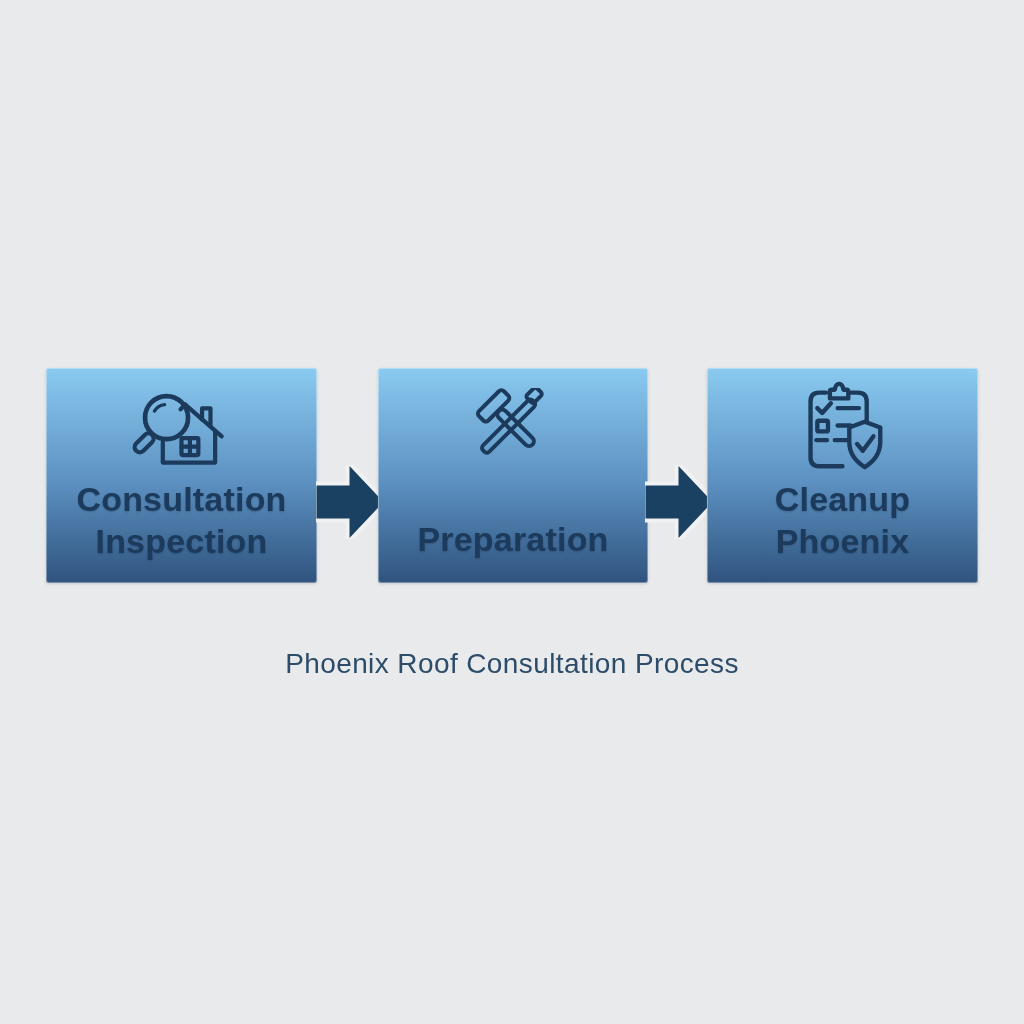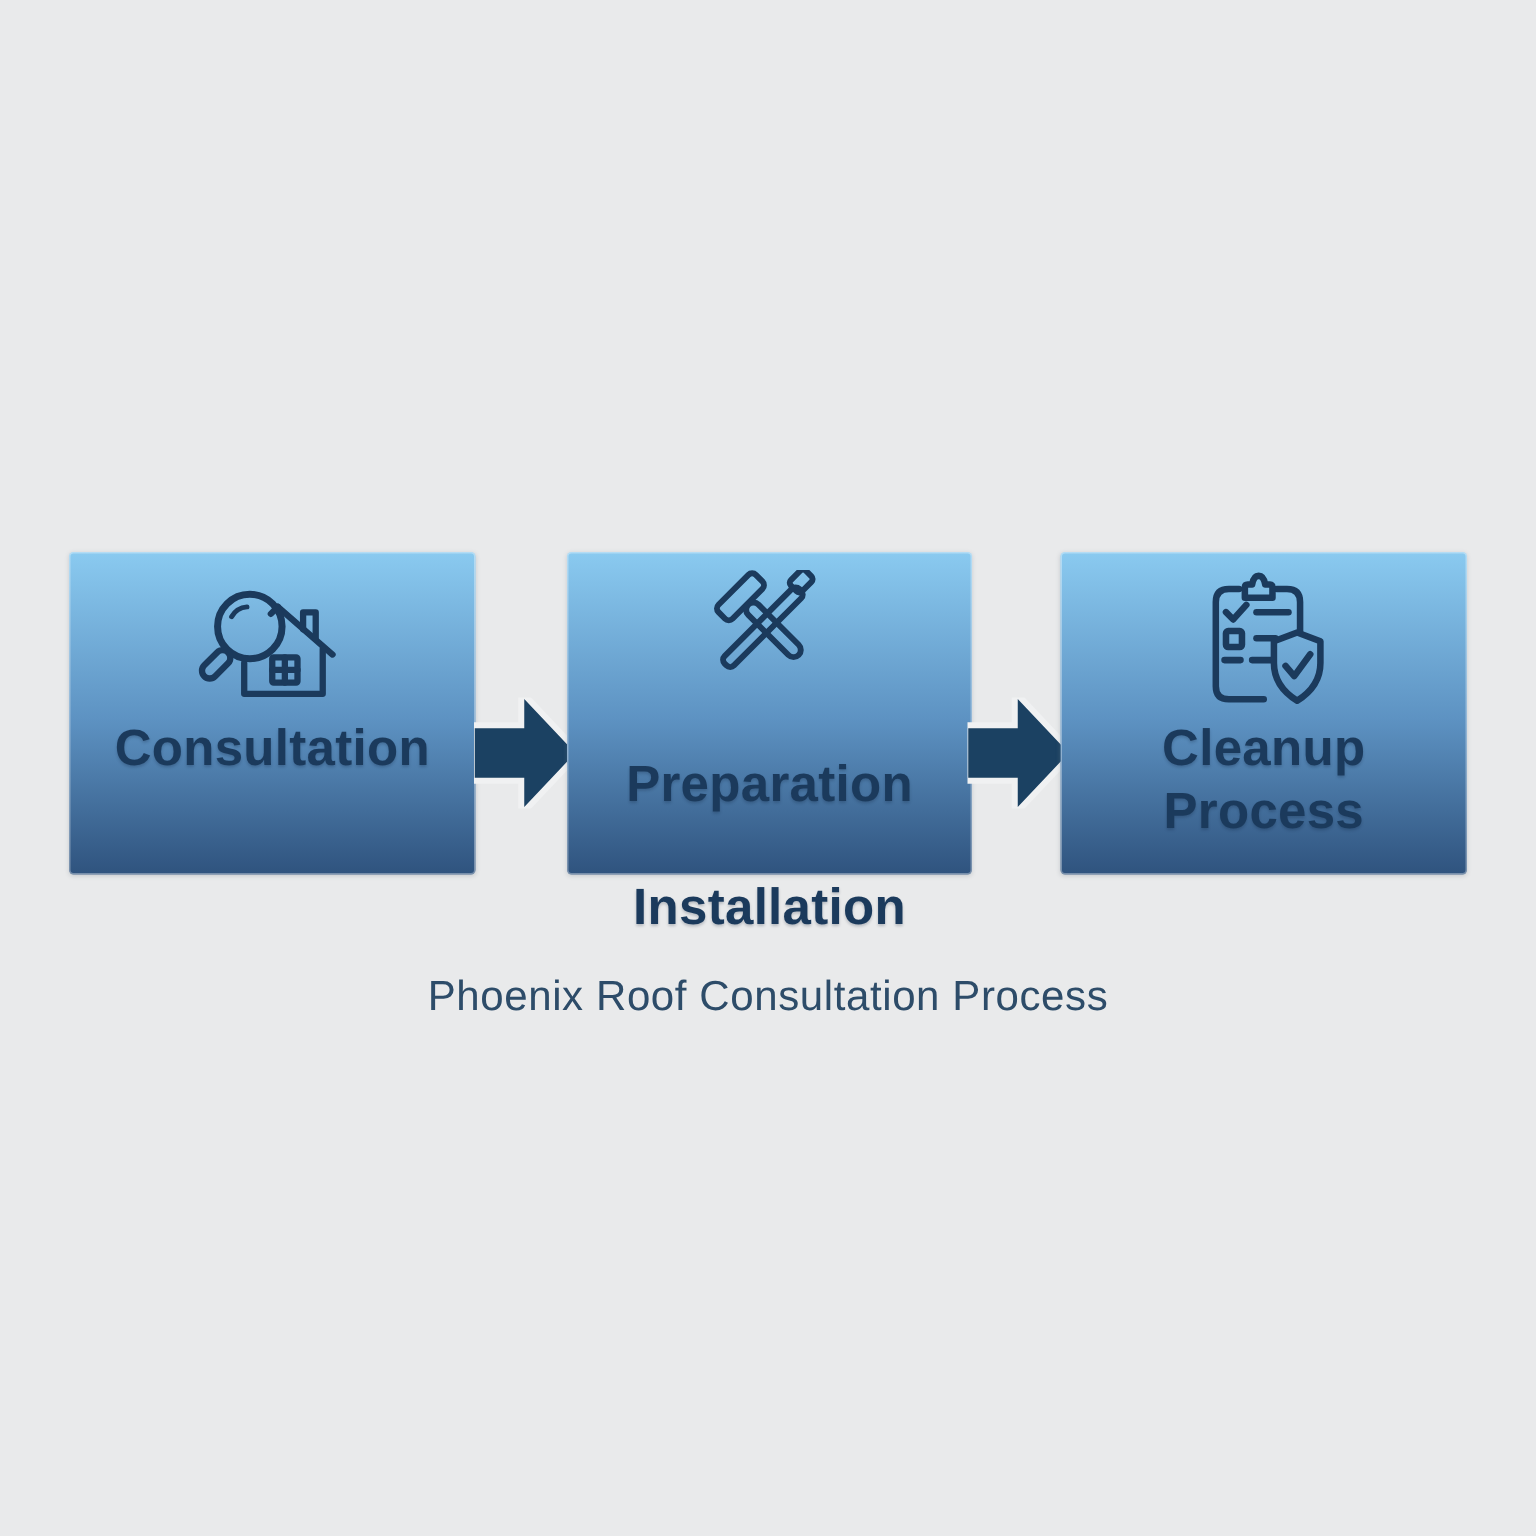--- a/index.html
+++ b/index.html
@@ -61,37 +61,37 @@
         <path d="M78 38 V26 H87 V45"></path>
         <path d="M36 62 V84 H92 V52"></path>
         <rect x="56" y="58" width="18" height="18" rx="1"></rect>
         <path d="M65 58 V76 M56 67 H74"></path>
         <circle class="thick" cx="40" cy="36" r="23"></circle>
         <path class="thin" d="M27 29 A14 14 0 0 1 38 22"></path>
         <rect x="4" y="57.5" width="24" height="11" rx="5.5" transform="rotate(-45 16 63)"></rect>
       </svg>
     </div>
     <div class="step-label">Consultation</div>
+    <div class="step-label" style="margin-top:0;">Inspection</div>
   </div>
 
   <svg class="arrow" id="arrow1" viewBox="0 0 68 74" aria-hidden="true">
     <path d="M0 20.5 H33 V1 L67 37 L33 73 V53.5 H0 Z"></path>
   </svg>
 
   <div class="step-box" id="box2">
     <div class="icon-wrap">
       <svg class="icon" width="88" height="78" viewBox="0 0 100 88" aria-hidden="true">
         <rect x="66" y="2" width="16" height="12" rx="3" transform="rotate(-45 74 8)"></rect>
         <rect x="5" y="38" width="80" height="10" rx="4" transform="rotate(-45 45 43)"></rect>
         <rect x="8" y="12.5" width="40" height="15" rx="4" transform="rotate(-45 28 20)"></rect>
         <rect x="26" y="39.5" width="54" height="11" rx="5.5" transform="rotate(45 53 45)"></rect>
       </svg>
     </div>
     <div class="step-label">Preparation</div>
-    <div class="step-label" style="margin-top:0;">Installation</div>
   </div>
 
   <svg class="arrow" id="arrow2" viewBox="0 0 68 74" aria-hidden="true">
     <path d="M0 20.5 H33 V1 L67 37 L33 73 V53.5 H0 Z"></path>
   </svg>
 
   <div class="step-box" id="box3">
     <div class="icon-wrap">
       <svg class="icon" width="97" height="92" viewBox="0 0 100 95" aria-hidden="true">
         <path d="M50 88 H26 Q17 88 17 79 V21 Q17 12 26 12 H33"></path>
@@ -100,18 +100,18 @@
         <path d="M24 28 L29 33 L38 23"></path>
         <path d="M45 28 H67"></path>
         <rect x="24" y="41" width="11" height="11" rx="1.5"></rect>
         <path d="M45 46 H58"></path>
         <path d="M23 61 H34 M42 61 H56"></path>
         <path d="M73 42 L89 48 V63 Q89 79 73 89 Q57 79 57 63 V48 Z"></path>
         <path d="M65 65 L71 72 L82 57"></path>
       </svg>
     </div>
     <div class="step-label">Cleanup</div>
-    <div class="step-label" style="margin-top:0;">Process</div>
+    <div class="step-label" style="margin-top:0;">Phoenix</div>
   </div>
 
   <div class="caption">Phoenix Roof Consultation Process</div>
 
 </div>
 
 </body></html>

